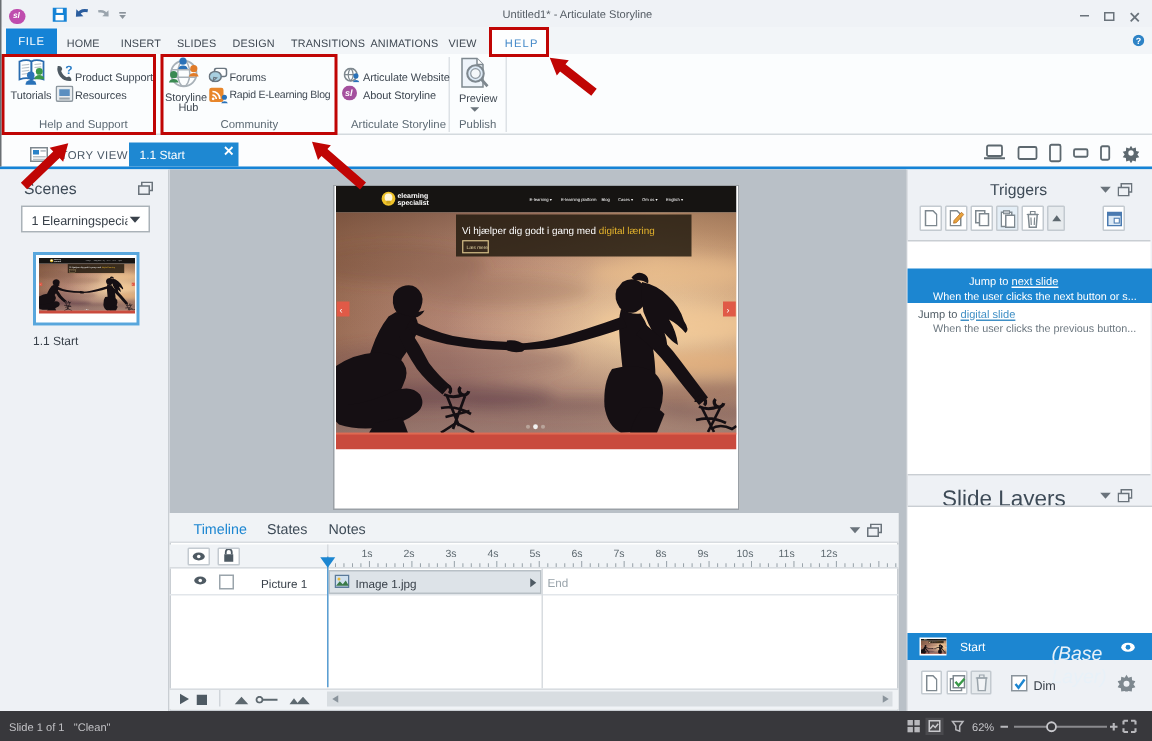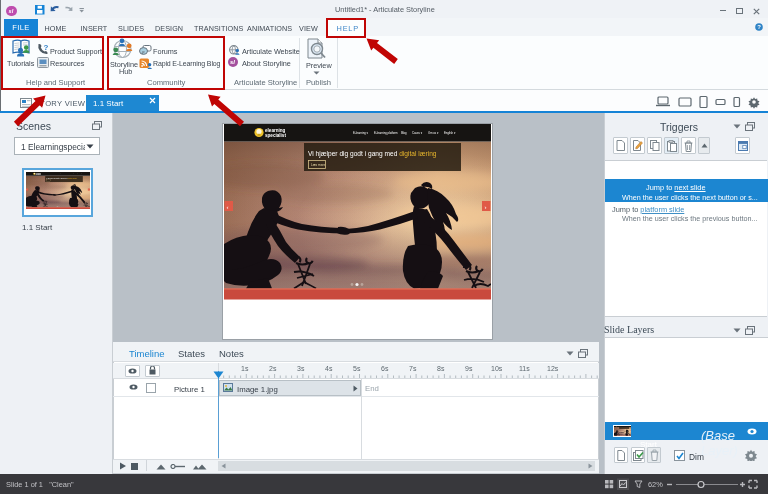--- a/index.html
+++ b/index.html
@@ -369,39 +369,39 @@
     <rect x="0.5" y="0.5" width="9" height="9" fill="#dce9f5" stroke="#4a7ab0" stroke-width="1"></rect>
     <rect x="0.5" y="0.5" width="9" height="2.4" fill="#4a7ab0"></rect>
     <rect x="4.8" y="4.5" width="3.4" height="3.2" fill="#fff" stroke="#4a7ab0" stroke-width="0.7"></rect>
   </svg>
 
 <div class="ab" style="left:605px;top:160px;width:162px;height:157px;background:#fff;border:1px solid #c9ced3;border-left:none;border-right:none;"></div>
 <div class="ab" style="left:613px;top:166.5px;font-size:8px;font-weight:bold;color:#3e4b57;margin-top:24px;">Player Triggers</div>
 <div class="ab" style="left:605px;top:179px;width:163px;height:23px;background:#1c86d1;"></div>
 <div class="ab" style="left:612px;top:182.5px;font-size:7.4px;color:#fff;margin-left:34px;">Jump to <span style="text-decoration:underline;">next slide</span></div>
 <div class="ab" style="left:622px;top:192.5px;font-size:7.2px;color:#fff;white-space:nowrap;">When the user clicks the next button or s...</div>
-<div class="ab" style="left:612px;top:204.5px;font-size:7.4px;color:#4e5a63;">Jump to <span style="color:#3f8fc5;text-decoration:underline;">platform slide</span></div>
+<div class="ab" style="left:612px;top:204.5px;font-size:7.4px;color:#4e5a63;">Jump to <span style="color:#3f8fc5;text-decoration:underline;">digital slide</span></div>
 <div class="ab" style="left:622px;top:214px;font-size:7.2px;color:#6d7880;white-space:nowrap;">When the user clicks the previous button...</div>
 
-<div class="ab" style="left:604px;top:324px;font-size:10px;color:#3e4b57;font-family:Liberation Serif, serif;">Slide Layers</div>
+<div class="ab" style="left:628px;top:324px;font-size:15px;color:#3e4b57;">Slide Layers</div>
 <svg class="ab" style="left:733px;top:328px" width="8" height="5" viewBox="0 0 8 5">
     <path d="M0.5,0.5 L7.5,0.5 L4,4.5 Z" fill="#6a737b"></path>
   </svg>
 <svg class="ab" style="left:745px;top:326px" width="10" height="9" viewBox="0 0 10 9">
  <rect x="2.5" y="0.5" width="7" height="5.5" fill="#eef1f5" stroke="#6a737b" stroke-width="1"></rect>
  <rect x="0.5" y="3" width="7" height="5.5" fill="#eef1f5" stroke="#6a737b" stroke-width="1"></rect>
 </svg>
 <div class="ab" style="left:605px;top:337px;width:163px;height:85px;background:#fff;border-top:1px solid #c9ced3;"></div>
 <div class="ab" style="left:605px;top:422px;width:163px;height:18px;background:#1c86d1;"></div>
 <div class="ab" style="left:613px;top:425px;width:18px;height:11.5px;background:#fff;padding:0.5px;">
     <svg width="17" height="10.5" viewBox="0 0 267 175.5" preserveAspectRatio="none">
       <use href="#siteimg"></use>
     </svg>
   </div>
-<div class="ab" style="left:640px;top:440px;font-size:8px;color:#fff;">Start</div>
+<div class="ab" style="left:640px;top:427px;font-size:8px;color:#fff;">Start</div>
 <div class="ab" style="left:701px;top:427.5px;font-size:13px;color:#e8f1f8;font-style:italic;">(Base Layer)</div>
 <svg class="ab" style="left:747px;top:428px" width="10" height="7" viewBox="0 0 10 7">
     <ellipse cx="5" cy="3.5" rx="4.5" ry="3" fill="#fff"></ellipse>
     <circle cx="5" cy="3.5" r="1.6" fill="#1c86d1"></circle>
   </svg>
 
 <div class="btn" style="left:614px;top:447px;width:14px;height:16px;"></div>
 <div class="btn" style="left:630.5px;top:447px;width:14px;height:16px;"></div>
 <div class="btn" style="left:647px;top:447px;width:14px;height:16px;background:#e7ebee;"></div>
 <svg class="ab" style="left:617px;top:449.5px" width="8" height="11" viewBox="0 0 8 11">

